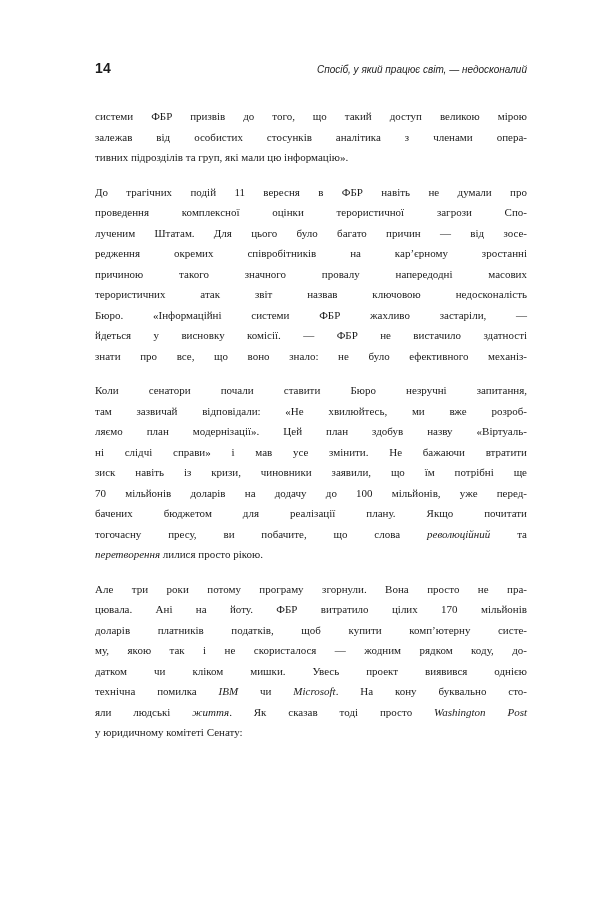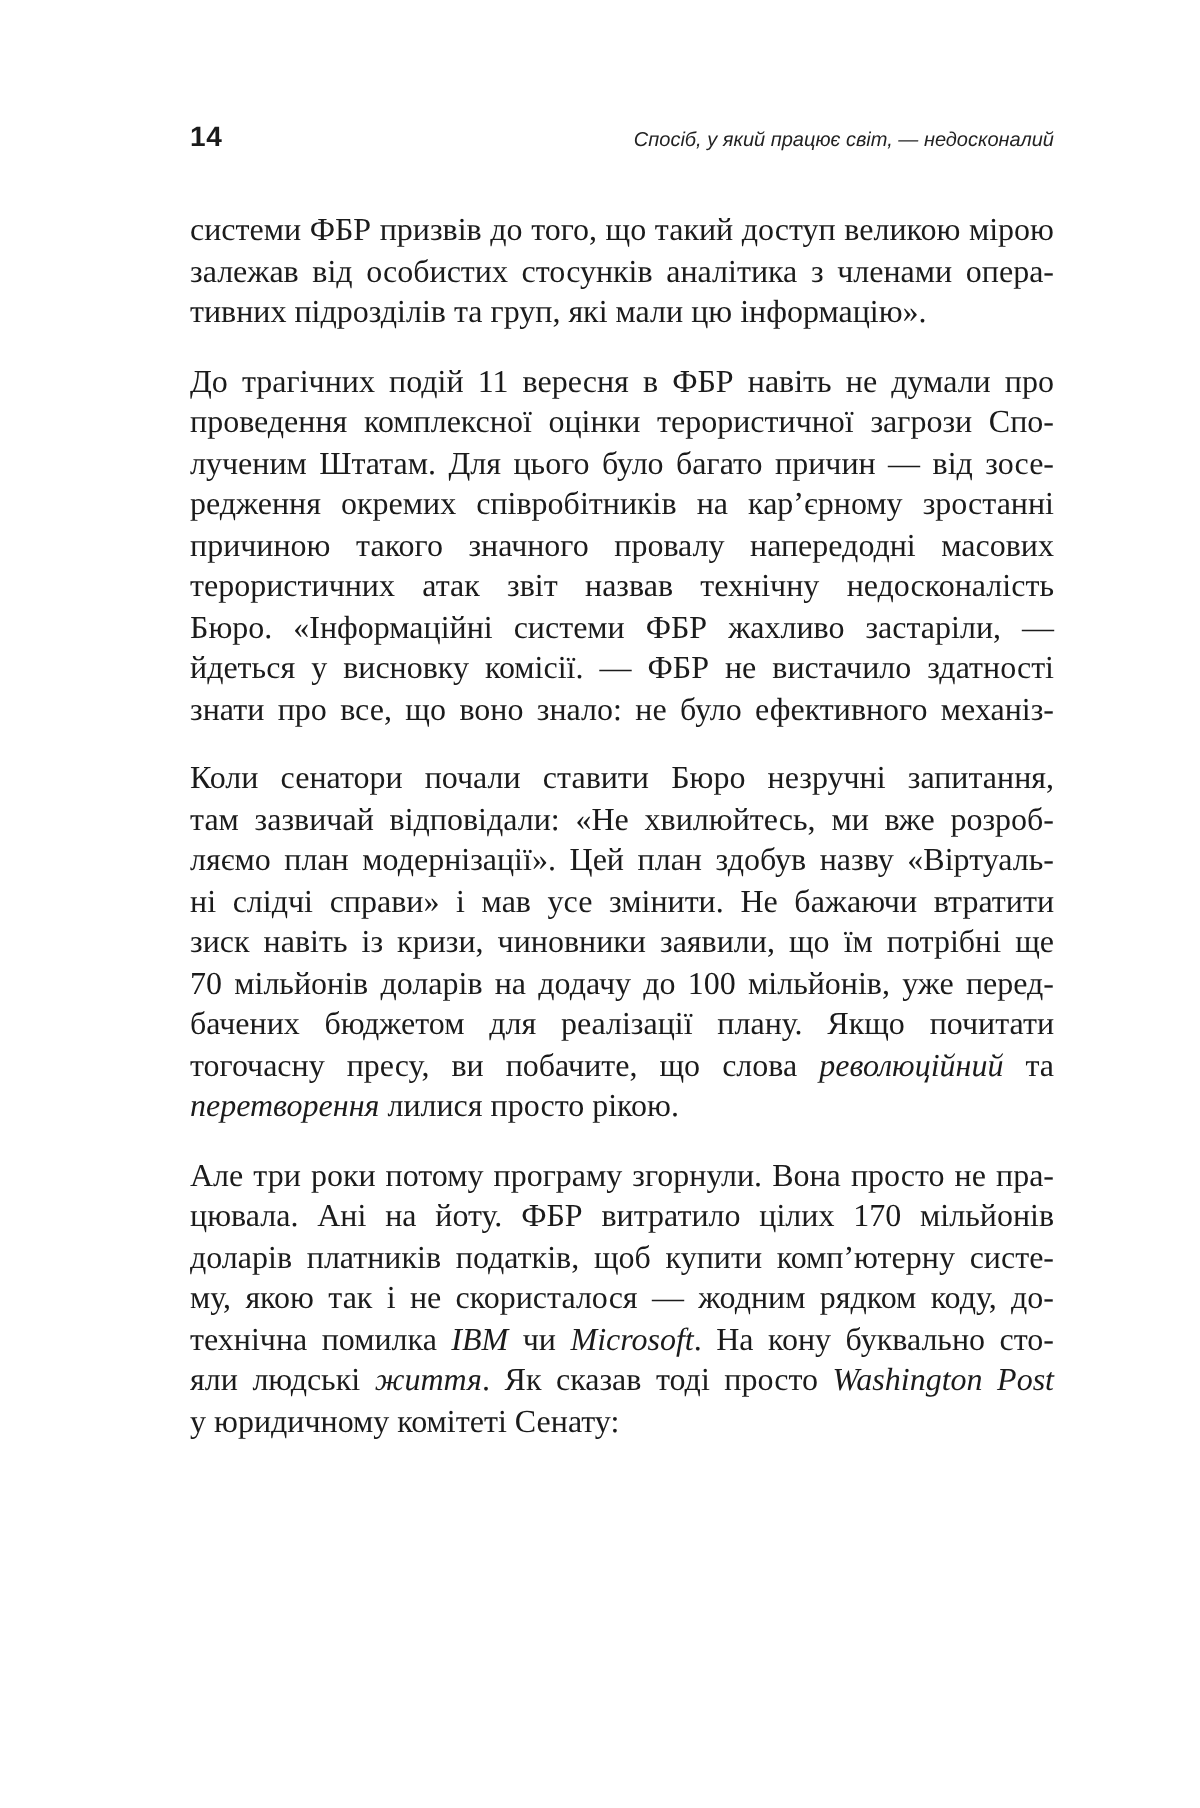--- a/index.html
+++ b/index.html
@@ -40,21 +40,21 @@
     position: absolute;
     left: 95px;
     top: 106px;
     width: 432px;
   }
   .para {
     margin: 0 0 14px 0;
   }
   .para:last-child { margin-bottom: 0; }
   .line {
-    font-size: 16px;
+    font-size: 11px;
     line-height: 20.5px;
     text-align: justify;
     text-align-last: justify;
     white-space: normal;
   }
   .line.last {
     text-align-last: left;
   }
   .it {
     font-style: italic;
@@ -75,40 +75,41 @@
         <div class="line"><span>системи ФБР призвів до того, що такий доступ великою мірою</span></div>
         <div class="line"><span>залежав від особистих стосунків аналітика з членами опера-</span></div>
         <div class="line last"><span>тивних підрозділів та груп, які мали цю інформацію».</span></div>
       </div>
     <div class="para">
         <div class="line"><span>До трагічних подій 11 вересня в ФБР навіть не думали про</span></div>
         <div class="line"><span>проведення комплексної оцінки терористичної загрози Спо-</span></div>
         <div class="line"><span>лученим Штатам. Для цього було багато причин — від зосе-</span></div>
         <div class="line"><span>редження окремих співробітників на кар’єрному зростанні</span></div>
         <div class="line"><span>причиною такого значного провалу напередодні масових</span></div>
-        <div class="line"><span>терористичних атак звіт назвав технічну недосконалість</span></div>
+        <div class="line"><span>терористичних атак звіт назвав ключовою недосконалість</span></div>
         <div class="line"><span>Бюро. «Інформаційні системи ФБР жахливо застаріли, —</span></div>
         <div class="line"><span>йдеться у висновку комісії. — ФБР не вистачило здатності</span></div>
         <div class="line"><span>знати про все, що воно знало: не було ефективного механіз-</span></div>
       </div>
     <div class="para">
         <div class="line"><span>Коли сенатори почали ставити Бюро незручні запитання,</span></div>
         <div class="line"><span>там зазвичай відповідали: «Не хвилюйтесь, ми вже розроб-</span></div>
         <div class="line"><span>ляємо план модернізації». Цей план здобув назву «Віртуаль-</span></div>
         <div class="line"><span>ні слідчі справи» і мав усе змінити. Не бажаючи втратити</span></div>
         <div class="line"><span>зиск навіть із кризи, чиновники заявили, що їм потрібні ще</span></div>
         <div class="line"><span>70 мільйонів доларів на додачу до 100 мільйонів, уже перед-</span></div>
         <div class="line"><span>бачених бюджетом для реалізації плану. Якщо почитати</span></div>
         <div class="line"><span>тогочасну пресу, ви побачите, що слова </span><span class="it">революційний</span><span> та</span></div>
         <div class="line last"><span class="it">перетворення</span><span> лилися просто рікою.</span></div>
       </div>
     <div class="para">
         <div class="line"><span>Але три роки потому програму згорнули. Вона просто не пра-</span></div>
         <div class="line"><span>цювала. Ані на йоту. ФБР витратило цілих 170 мільйонів</span></div>
         <div class="line"><span>доларів платників податків, щоб купити комп’ютерну систе-</span></div>
         <div class="line"><span>му, якою так і не скористалося — жодним рядком коду, до-</span></div>
+        <div class="line"><span>датком чи кліком мишки. Увесь проект виявився однією</span></div>
         <div class="line"><span>технічна помилка </span><span class="it">IBM</span><span> чи </span><span class="it">Microsoft</span><span>. На кону буквально сто-</span></div>
         <div class="line"><span>яли людські </span><span class="it">життя</span><span>. Як сказав тоді просто </span><span class="it">Washington Post</span></div>
         <div class="line last"><span>у юридичному комітеті Сенату:</span></div>
       </div>
   </main>
 
 </div>
 
 </body></html>

